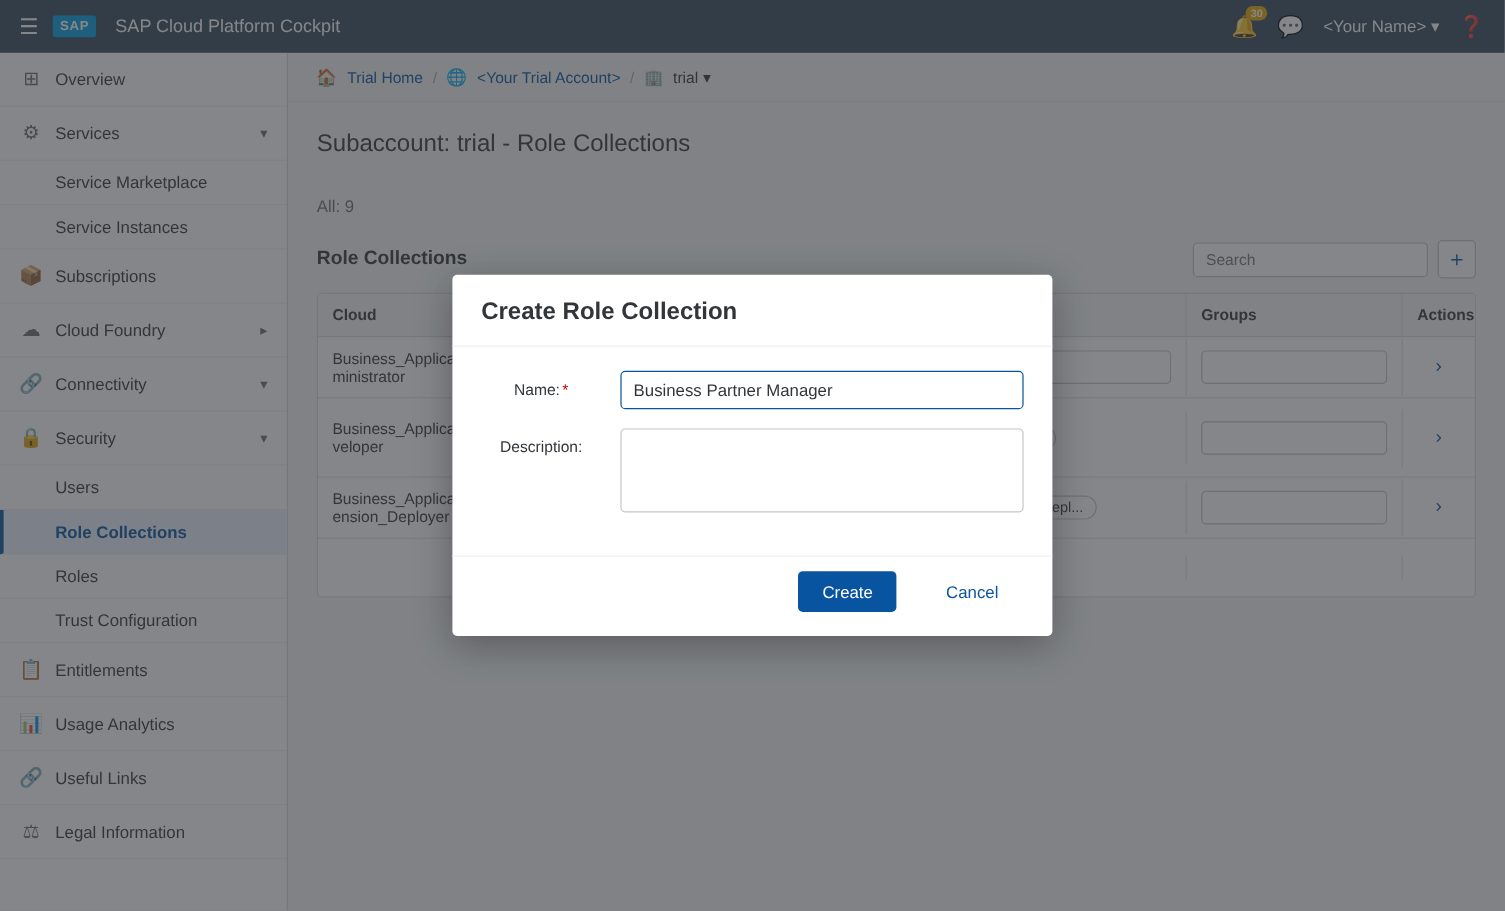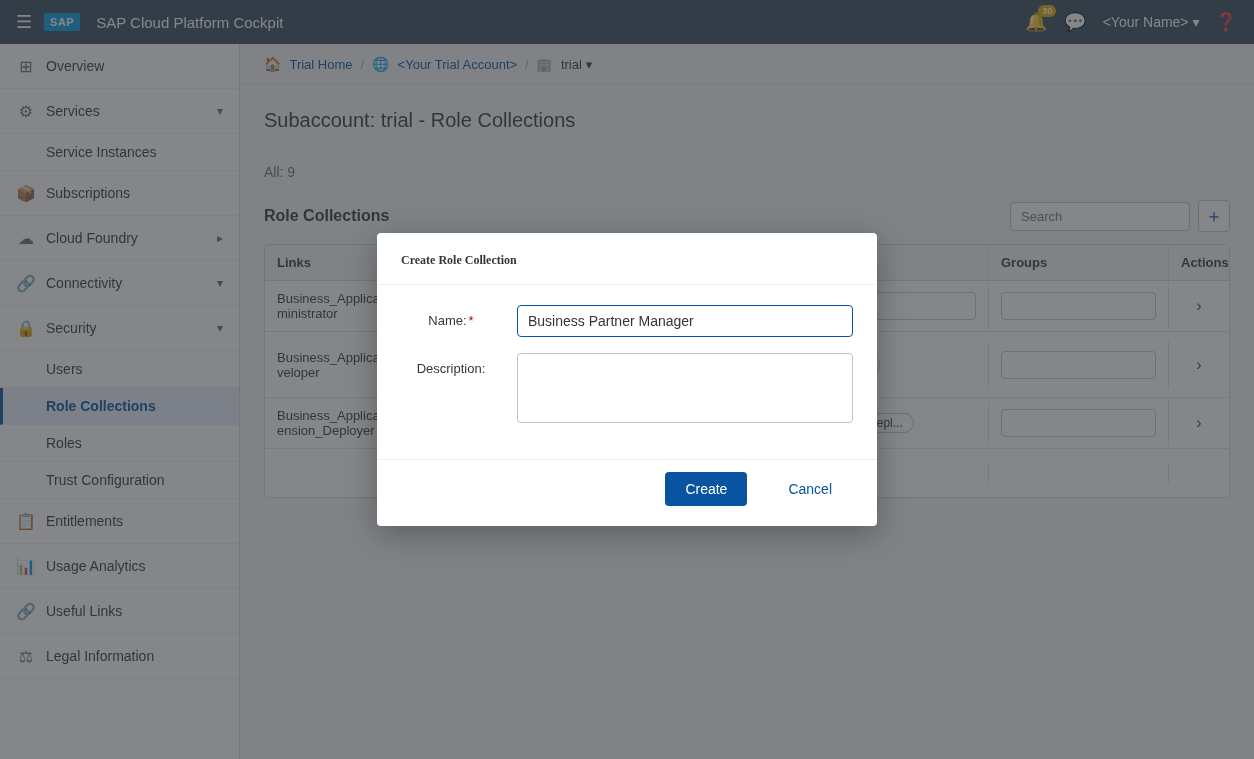--- a/index.html
+++ b/index.html
@@ -118,21 +118,21 @@
       align-items: center;
       margin-bottom: 12px;
     }
     .table-title { font-size: 16px; font-weight: 600; color: #32363a; }
     .table-actions { display: flex; gap: 8px; align-items: center; }
     .search-input {
       border: 1px solid #c5c5c5;
       border-radius: 4px;
       padding: 6px 10px;
       font-size: 13px;
-      width: 180px;
+      width: 196px;
       outline: none;
       background: #fff;
     }
     .btn-icon {
       width: 32px; height: 32px;
       border: 1px solid #c5c5c5;
       border-radius: 4px;
       background: #fff;
       cursor: pointer;
       display: flex; align-items: center; justify-content: center;
@@ -203,25 +203,24 @@
     .modal {
       background: #fff;
       border-radius: 4px;
       box-shadow: 0 8px 32px rgba(0,0,0,0.3);
       width: 500px;
       padding: 0;
       z-index: 101;
     }
     .modal-header {
       padding: 20px 24px 16px;
-      font-size: 12px;
+      font-size: 20px;
       font-weight: 600;
       color: #32363a;
       border-bottom: 1px solid #f0f0f0;
-      font-family: Liberation Serif, serif;
     }
     .modal-body {
       padding: 20px 24px;
     }
     .modal-field {
       display: flex;
       align-items: flex-start;
       margin-bottom: 16px;
       gap: 16px;
     }
@@ -330,20 +329,23 @@
       <span class="sidebar-item-icon">⊞</span>
       <span class="sidebar-item-label">Overview</span>
     </div>
 
     <div class="sidebar-item">
       <span class="sidebar-item-icon">⚙</span>
       <span class="sidebar-item-label">Services</span>
       <span class="sidebar-item-chevron">▾</span>
     </div>
 
+    <div class="sidebar-sub-item">
+      <span>Service Marketplace</span>
+    </div>
     <div class="sidebar-sub-item">
       <span>Service Instances</span>
     </div>
 
     <div class="sidebar-item">
       <span class="sidebar-item-icon">📦</span>
       <span class="sidebar-item-label">Subscriptions</span>
     </div>
 
     <div class="sidebar-item">
@@ -428,21 +430,21 @@
         <div class="table-header-row">
           <span class="table-title">Role Collections</span>
           <div class="table-actions">
             <input class="search-input" type="text" placeholder="Search" style="">
             <button class="btn-icon" title="Add">＋</button>
           </div>
         </div>
 
         <div class="table-container">
           <div class="table-col-header">
-            <div class="table-col-header-cell">Links</div>
+            <div class="table-col-header-cell">Cloud</div>
             <div class="table-col-header-cell">Description</div>
             <div class="table-col-header-cell">Roles</div>
             <div class="table-col-header-cell">Groups</div>
             <div class="table-col-header-cell">Actions</div>
           </div>
 
           <div class="table-row">
             <div class="table-cell">Business_Application_Studio_Administrator</div>
             <div class="table-cell"></div>
             <div class="table-cell">

